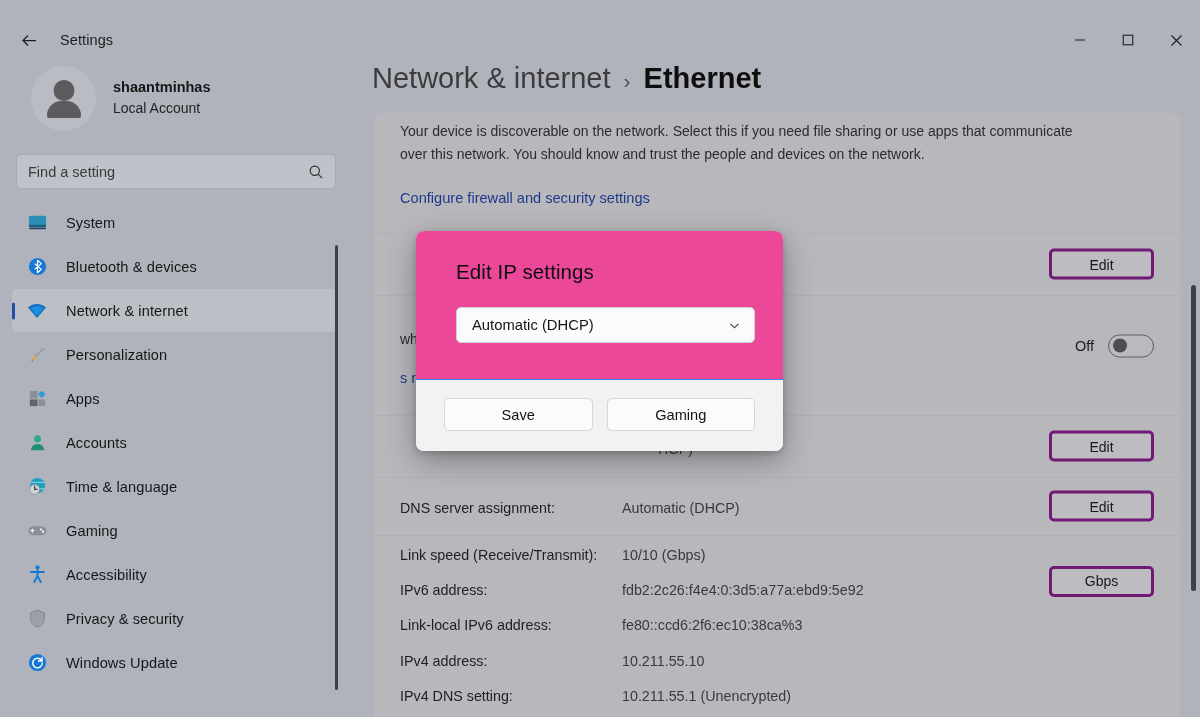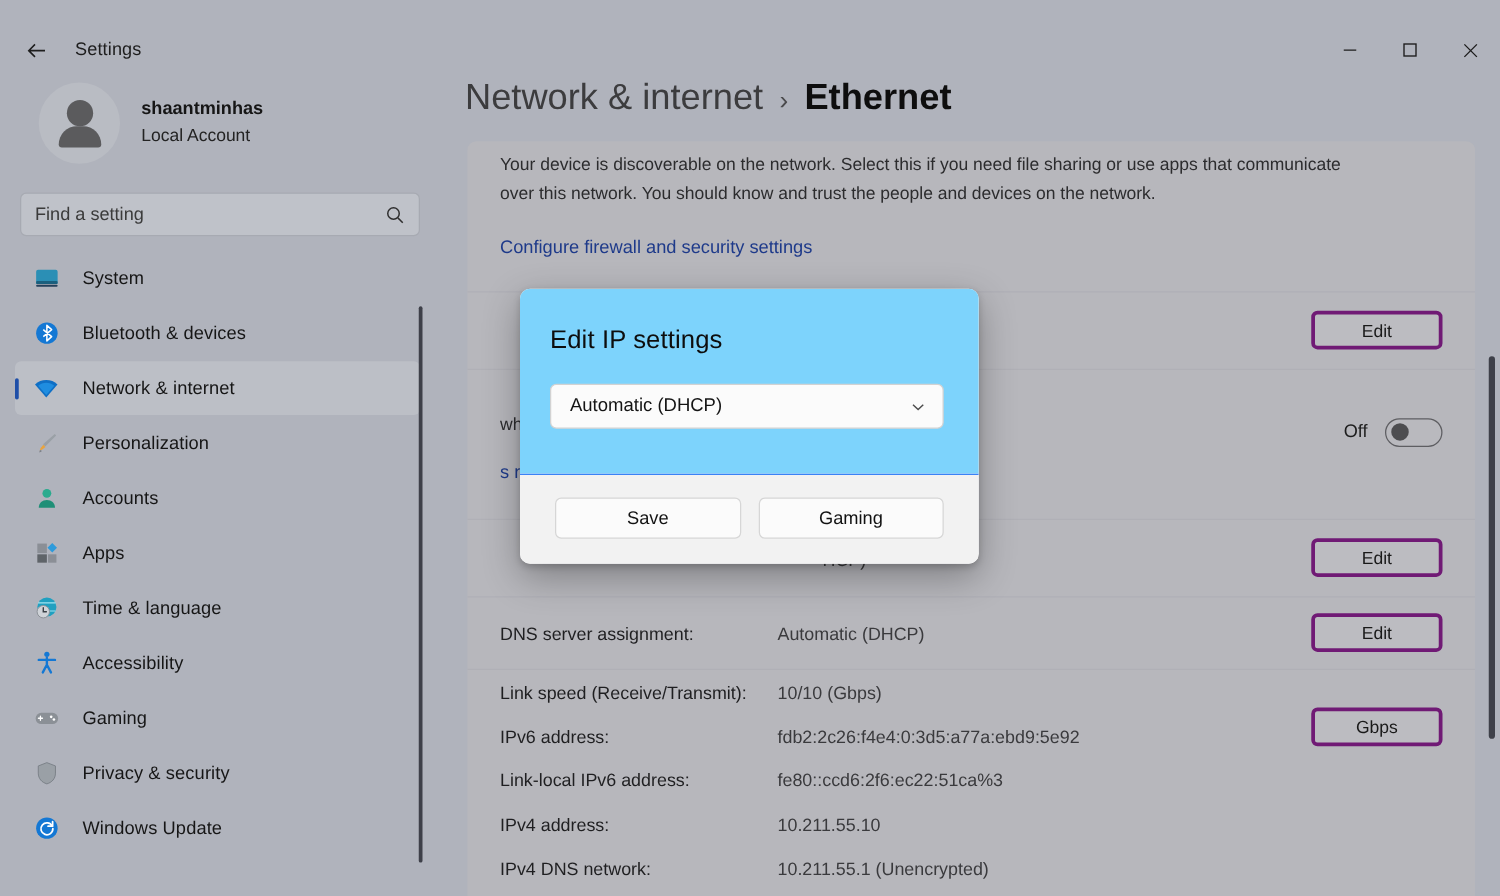--- a/index.html
+++ b/index.html
@@ -296,21 +296,21 @@
   .dialog {
     position: absolute;
     left: 416px;
     top: 231px;
     width: 367px;
     border-radius: 8px;
     background: #ffffff;
     box-shadow: 0 10px 30px rgba(0,0,0,0.30), 0 2px 6px rgba(0,0,0,0.18);
     overflow: hidden;
   }
-  .dlg-body { padding: 29px 28px 36px 24px; background: #7dd3fc; }
+  .dlg-body { padding: 29px 28px 36px 40px; background: #ec4899; }
   .dlg-title {
     font-size: 20.5px;
     font-weight: 400;
     color: #0d0d0d;
     letter-spacing: .1px;
   }
   .dlg-select {
     margin-top: 23px;
     height: 36px;
     border: 1px solid #d2d2d2;
@@ -445,71 +445,71 @@
             <path d="M8 12.4l1.8 1.8-2.6 2.2-2.2.8.8-2.2 2.2-2.6z" fill="#e8a33d"></path>
             <path d="M5 17.2l1.2-.4.4 1.2-2 .8.4-1.6z" fill="#7a7f85"></path>
           </svg>
       </span>
       <span class="nav-label">Personalization</span>
     </div>
 
     <div class="nav-item">
       <span class="nav-ico">
         <svg width="21" height="21" viewBox="0 0 22 22">
-            <circle cx="11" cy="7" r="3.7" fill="#2aab8e"></circle>
-            <path d="M4.2 19c0-3.8 3-6.4 6.8-6.4s6.8 2.6 6.8 6.4H4.2z" fill="#1f8f77"></path>
-          </svg>
-      </span>
-      <span class="nav-label">Accounts</span>
-    </div>
-
-    <div class="nav-item">
-      <span class="nav-ico">
-        <svg width="21" height="21" viewBox="0 0 22 22">
             <rect x="3" y="3" width="8" height="8" fill="#8b8f96"></rect>
             <rect x="3" y="12" width="8" height="7" fill="#5f6469"></rect>
             <rect x="12" y="12" width="7" height="7" fill="#8b8f96"></rect>
             <path d="M15.5 2.5l4 4-4 4-4-4 4-4z" fill="#2e9bdb"></path>
           </svg>
       </span>
       <span class="nav-label">Apps</span>
     </div>
 
     <div class="nav-item">
       <span class="nav-ico">
         <svg width="21" height="21" viewBox="0 0 22 22">
+            <circle cx="11" cy="7" r="3.7" fill="#2aab8e"></circle>
+            <path d="M4.2 19c0-3.8 3-6.4 6.8-6.4s6.8 2.6 6.8 6.4H4.2z" fill="#1f8f77"></path>
+          </svg>
+      </span>
+      <span class="nav-label">Accounts</span>
+    </div>
+
+    <div class="nav-item">
+      <span class="nav-ico">
+        <svg width="21" height="21" viewBox="0 0 22 22">
             <circle cx="11" cy="10" r="8" fill="#20a0c0"></circle>
             <path d="M3.6 6.6h14.8M3.6 13.4h14.8" stroke="#9fe2ef" stroke-width=".9" fill="none"></path>
             <circle cx="8" cy="14" r="5.2" fill="#cfd3d8" stroke="#8a9096" stroke-width=".8"></circle>
             <path d="M8 10.6V14h2.6" stroke="#3a4046" stroke-width="1.2" fill="none" stroke-linecap="round"></path>
           </svg>
       </span>
       <span class="nav-label">Time &amp; language</span>
     </div>
 
     <div class="nav-item">
       <span class="nav-ico">
         <svg width="21" height="21" viewBox="0 0 22 22">
-            <circle cx="11" cy="3.6" r="2.2" fill="#1478d4"></circle>
-            <path d="M11 6.4v6M4.2 8.3h13.6M11 12.4l-3.4 6.4M11 12.4l3.4 6.4" stroke="#1478d4" stroke-width="2" stroke-linecap="round" fill="none"></path>
-          </svg>
-      </span>
-      <span class="nav-label">Accessibility</span>
-    </div>
-
-    <div class="nav-item">
-      <span class="nav-ico">
-        <svg width="21" height="21" viewBox="0 0 22 22">
             <rect x="1.6" y="6.5" width="18.8" height="9.5" rx="4.7" fill="#8b9096"></rect>
             <path d="M5.6 9.4v3.4M3.9 11.1h3.4" stroke="#fff" stroke-width="1.1" stroke-linecap="round"></path>
             <circle cx="14.6" cy="9.9" r="1.1" fill="#fff"></circle>
             <circle cx="16.9" cy="12.2" r="1.1" fill="#fff"></circle>
           </svg>
       </span>
       <span class="nav-label">Gaming</span>
+    </div>
+
+    <div class="nav-item">
+      <span class="nav-ico">
+        <svg width="21" height="21" viewBox="0 0 22 22">
+            <circle cx="11" cy="3.6" r="2.2" fill="#1478d4"></circle>
+            <path d="M11 6.4v6M4.2 8.3h13.6M11 12.4l-3.4 6.4M11 12.4l3.4 6.4" stroke="#1478d4" stroke-width="2" stroke-linecap="round" fill="none"></path>
+          </svg>
+      </span>
+      <span class="nav-label">Accessibility</span>
     </div>
 
     <div class="nav-item">
       <span class="nav-ico">
         <svg width="21" height="21" viewBox="0 0 22 22">
             <path d="M11 2.2l7.2 2.8v6c0 4.6-3 7.8-7.2 9-4.2-1.2-7.2-4.4-7.2-9v-6L11 2.2z" fill="#9aa0a6" stroke="#7a8086" stroke-width=".8"></path>
           </svg>
       </span>
       <span class="nav-label">Privacy &amp; security</span>
     </div>
@@ -580,28 +580,28 @@
       <div class="kv-row">
         <span class="kv-label">Link speed (Receive/Transmit):</span>
         <span class="kv-value">10/10 (Gbps)</span>
       </div>
       <div class="kv-row">
         <span class="kv-label">IPv6 address:</span>
         <span class="kv-value">fdb2:2c26:f4e4:0:3d5:a77a:ebd9:5e92</span>
       </div>
       <div class="kv-row">
         <span class="kv-label">Link-local IPv6 address:</span>
-        <span class="kv-value">fe80::ccd6:2f6:ec22:51ca%3</span>
+        <span class="kv-value">fe80::ccd6:2f6:ec10:38ca%3</span>
       </div>
       <div class="kv-row">
         <span class="kv-label">IPv4 address:</span>
         <span class="kv-value">10.211.55.10</span>
       </div>
       <div class="kv-row">
-        <span class="kv-label">IPv4 DNS network:</span>
+        <span class="kv-label">IPv4 DNS setting:</span>
         <span class="kv-value">10.211.55.1 (Unencrypted)</span>
       </div>
       <button class="btn-right" style="top:30px;transform:none">Gbps</button>
     </div>
 
   </div>
 
   <div class="mc-scroll"></div>
 </div>
 

